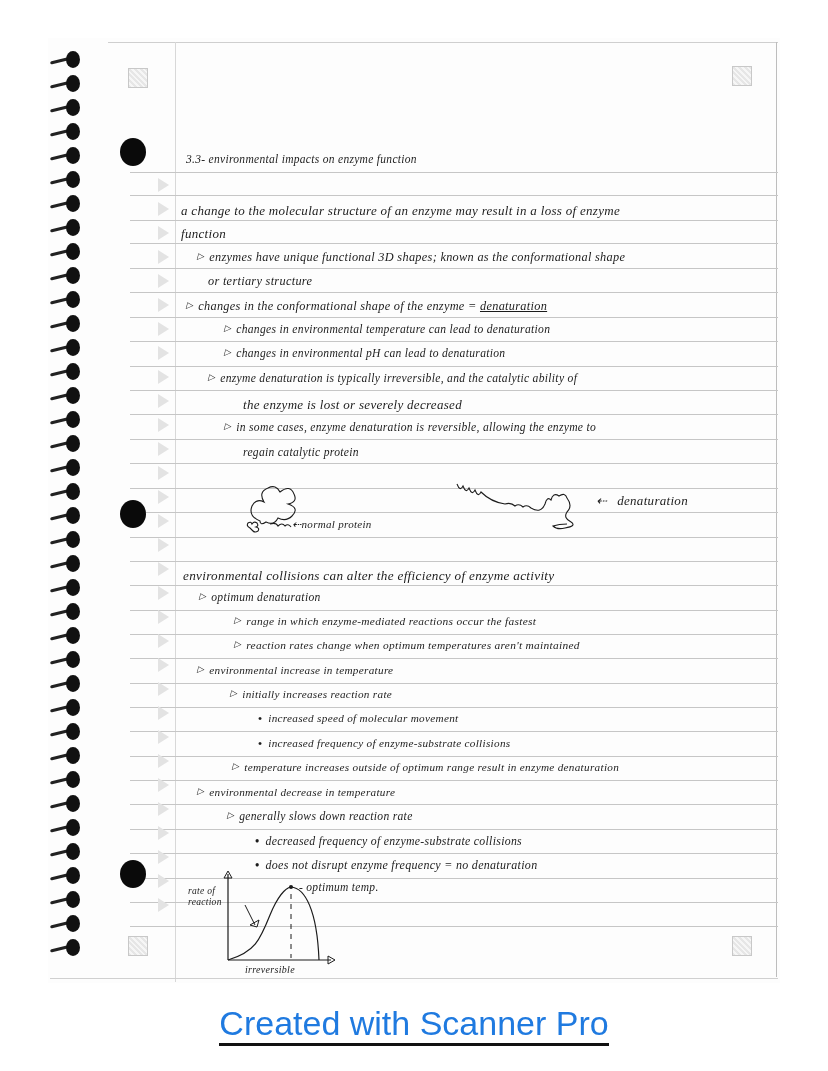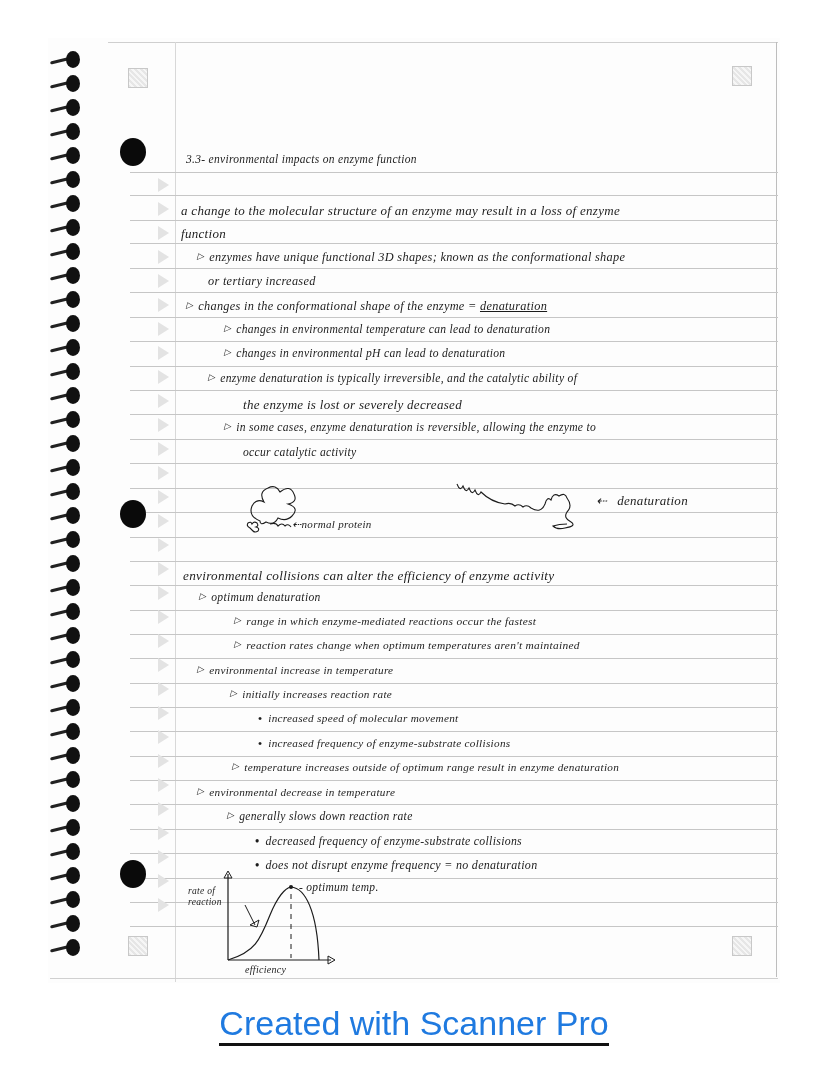--- a/index.html
+++ b/index.html
@@ -267,40 +267,40 @@
 </div>
 
 <div class="hw" style="left:186px;top:153px;font-size:11.5px">3.3- environmental impacts on enzyme function</div>
 
 <div class="hw" style="left:181px;top:203px;font-size:13px">a change to the molecular structure of an enzyme may result in a loss of enzyme</div>
 <div class="hw" style="left:181px;top:226px;font-size:13px">function</div>
 
 <div class="hw" style="left:197px;top:250px;font-size:12.3px">
   <span class="bullet">▷</span><span>enzymes have unique functional 3D shapes; known as the conformational shape</span>
 </div>
-<div class="hw" style="left:208px;top:274px;font-size:12.3px">or tertiary increased</div>
+<div class="hw" style="left:208px;top:274px;font-size:12.3px">or tertiary structure</div>
 
 <div class="hw" style="left:186px;top:299px;font-size:12.3px">
   <span class="bullet">▷</span><span>changes in the conformational shape of the enzyme = </span><span class="u">denaturation</span>
 </div>
 
 <div class="hw" style="left:224px;top:323px;font-size:11.6px">
   <span class="bullet">▷</span><span>changes in environmental temperature can lead to denaturation</span>
 </div>
 <div class="hw" style="left:224px;top:347px;font-size:11.6px">
   <span class="bullet">▷</span><span>changes in environmental pH can lead to denaturation</span>
 </div>
 <div class="hw" style="left:208px;top:372px;font-size:11.6px">
   <span class="bullet">▷</span><span>enzyme denaturation is typically irreversible, and the catalytic ability of</span>
 </div>
 <div class="hw" style="left:243px;top:397px;font-size:13px">the enzyme is lost or severely decreased</div>
 <div class="hw" style="left:224px;top:421px;font-size:11.6px">
   <span class="bullet">▷</span><span>in some cases, enzyme denaturation is reversible, allowing the enzyme to</span>
 </div>
-<div class="hw" style="left:243px;top:446px;font-size:11.6px">occur catalytic activity</div>
+<div class="hw" style="left:243px;top:446px;font-size:11.6px">regain catalytic protein</div>
 
 <svg style="left:240px;top:476px" width="70" height="60" viewBox="0 0 70 60">
   <path d="M20 45 q-12 -5 -8 -15 q4 -8 12 -4 q-6 -10 4 -14 q8 -4 12 4 q10 -8 14 2 q4 8 -6 10 q12 4 4 12 q-6 6 -14 2 q-4 8 -12 4 q-6 4 -6 -1 z
            M10 52 q-4 -2 -2 -5 q3 -2 4 1 q2 -3 5 -1 q2 3 -1 4 q4 1 2 4 q-3 2 -5 0 z
            M30 48 q6 -2 8 2 q4 -4 7 0 q3 -3 6 1" fill="none" stroke="#1c1c1c" stroke-width="1.1"></path>
 </svg>
 <div class="hw" style="left:292px;top:518px;font-size:11px">
   <span>⇠</span><span>normal protein</span>
 </div>
 <svg style="left:455px;top:478px" width="140" height="55" viewBox="0 0 140 55">
@@ -360,17 +360,17 @@
   <path d="M-1 8 L3 1 L7 8 Z" fill="none" stroke="#1c1c1c" stroke-width="1"></path>
   <line x1="3" y1="90" x2="106" y2="90" stroke="#1c1c1c" stroke-width="1.2"></line>
   <path d="M103 86 L110 90 L103 94 Z" fill="none" stroke="#1c1c1c" stroke-width="1"></path>
   <path d="M3 90 C 30 82, 35 70, 45 45 C 52 28, 60 18, 66 17 C 80 18, 92 40, 94 90" fill="none" stroke="#1c1c1c" stroke-width="1.2"></path>
   <circle cx="66" cy="17" r="2" fill="#1c1c1c"></circle>
   <line x1="66" y1="24" x2="66" y2="88" stroke="#1c1c1c" stroke-width="1" stroke-dasharray="5,5"></line>
   <path d="M20 35 L30 55" stroke="#1c1c1c" stroke-width="1"></path>
   <path d="M25 55 L32 57 L34 50 Z" fill="none" stroke="#1c1c1c" stroke-width="1"></path>
 </svg>
 <div class="hw" style="left:299px;top:881px;font-size:11.5px">- optimum temp.</div>
-<div class="hw" style="left:245px;top:964px;font-size:10px">efficiency</div>
+<div class="hw" style="left:245px;top:964px;font-size:10px">irreversible</div>
 
 <div class="footer-link">
   <a href="#">Created with Scanner Pro</a>
 </div>
 
 </body></html>

